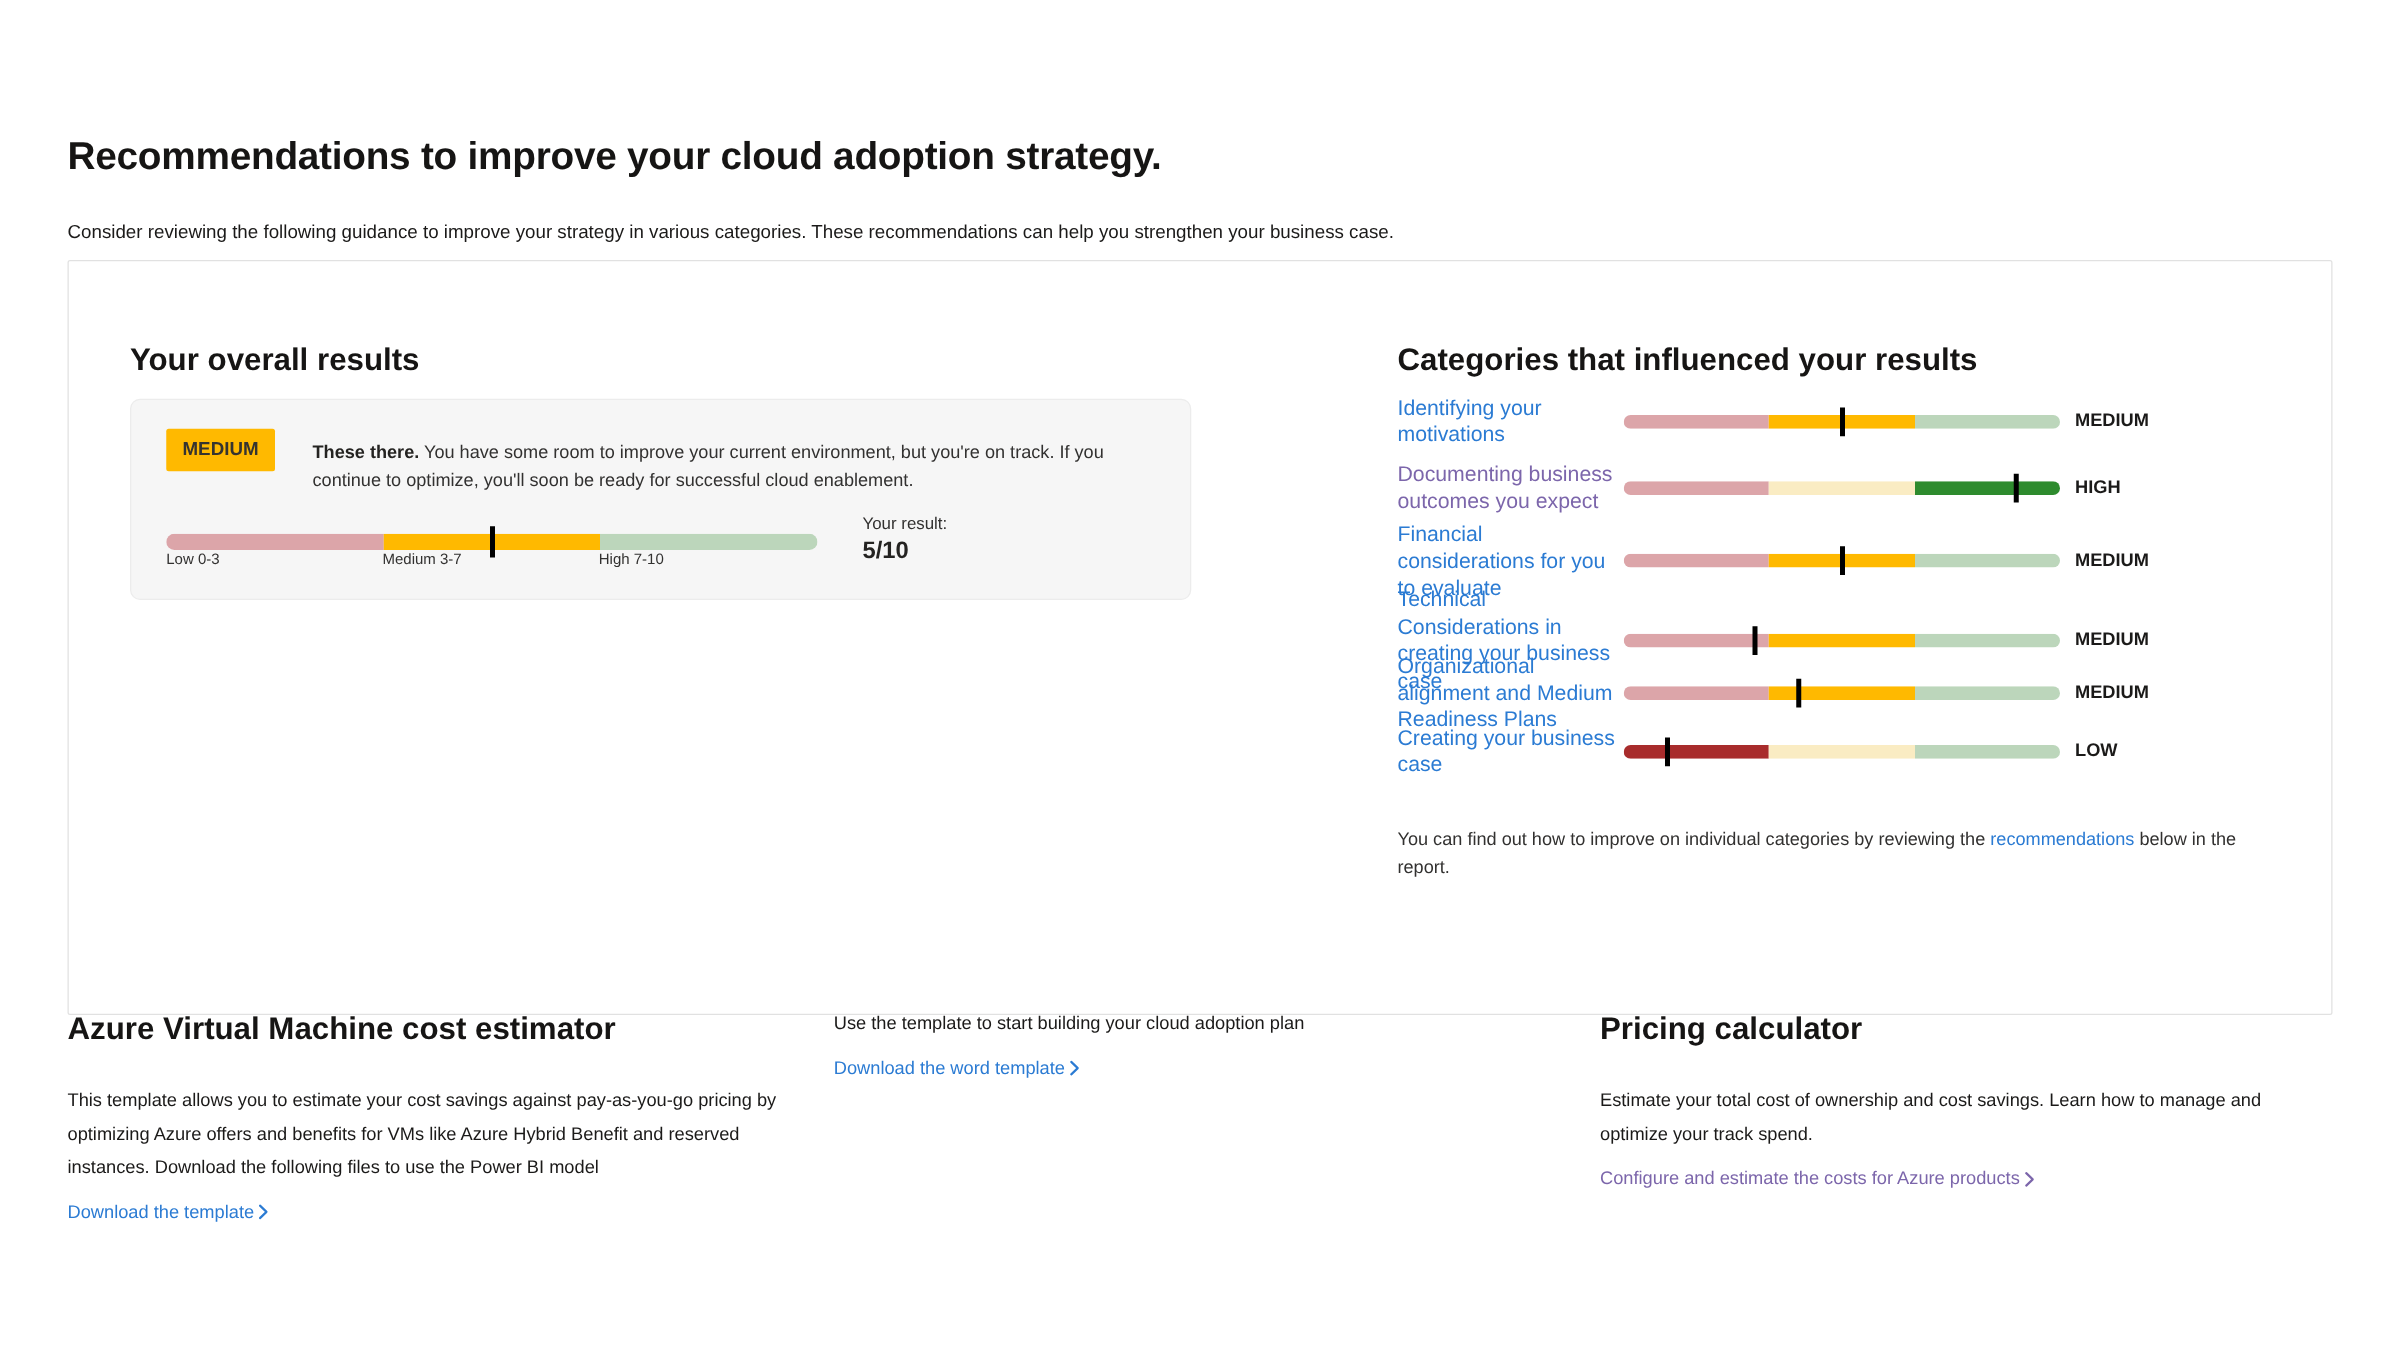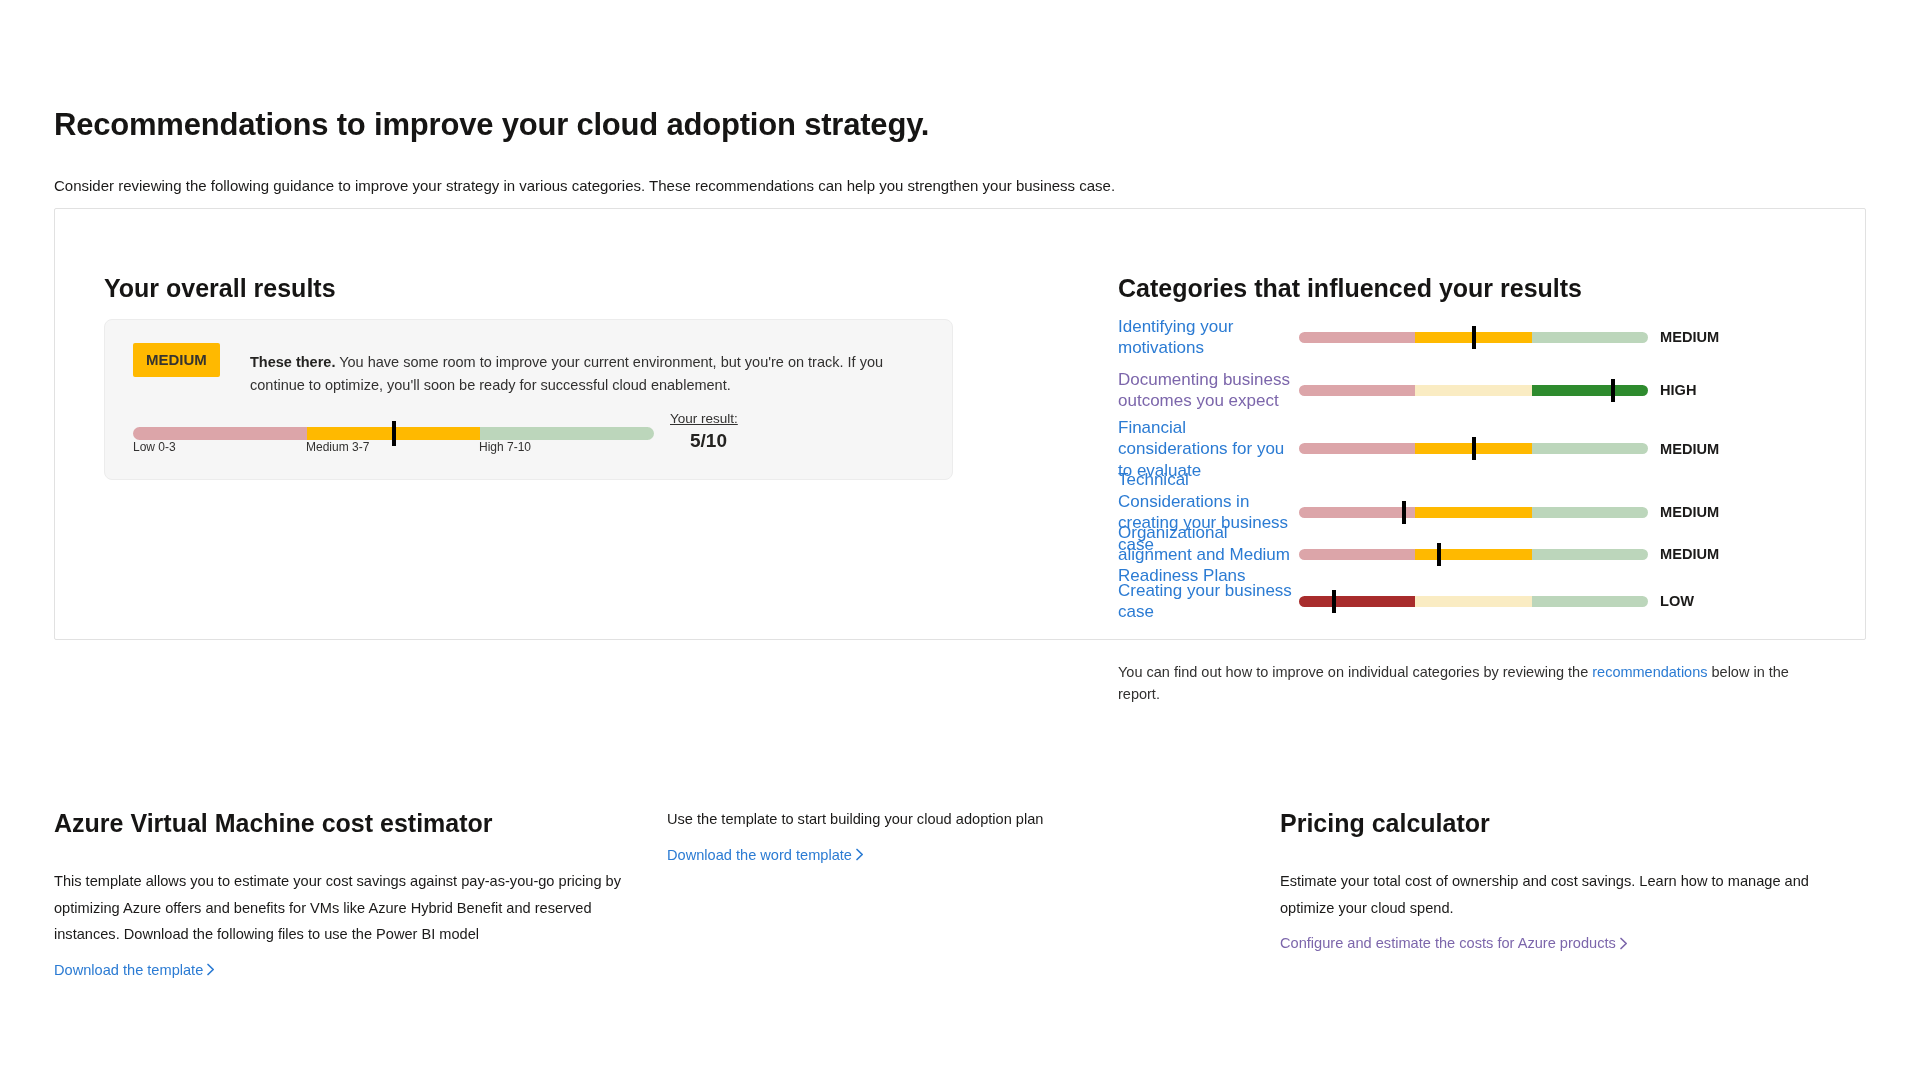--- a/index.html
+++ b/index.html
@@ -21,21 +21,21 @@
     letter-spacing:-0.2px;
     margin-top:11px;
   }
   .page-subtitle {
     left:54px; top:162px; width:1400px;
     font-size:15px; color:#1b1a19;
   }
 
   
   .card {
-    left:54px; top:208px; width:1812px; height:432px;
+    left:54px; top:208px; width:1812px; height:604px;
     background:#ffffff;
     border:1px solid #e1e1e1; border-radius:2px;
   }
   .section-heading {
     position:absolute;
     font-size:25px; font-weight:600; color:#161514; line-height:33px;
   }
   .heading-left  { left:49px;  top:42px; }
   .heading-right { left:1063px; top:42px; }
 
@@ -60,21 +60,21 @@
   .gauge-wrap { position:absolute; left:28px; top:107px; width:521px; height:13px; }
   .gauge {
     width:100%; height:100%; display:flex;
     border-radius:7px; overflow:hidden;
   }
   .gauge .seg { flex:1 1 0; height:100%; }
   .marker {
     position:absolute; top:-6px; width:4px; height:25px;
     background:#000; transform:translateX(-50%);
   }
-  .result-label { position:absolute; left:565px; top:91px;  font-size:13.5px; color:#323130;text-decoration:underline; }
+  .result-label { position:absolute; left:585px; top:91px;  font-size:13.5px; color:#323130; }
   .result-value { position:absolute; left:585px; top:110px; font-size:19px; font-weight:700; color:#242321; }
 
   
   .cat-rows { position:absolute; left:1063px; top:102px; }
   .cat-row {
     display:grid; grid-template-columns:181px 349px auto;
     align-items:center; height:52.8px;
   }
   .cat-label {
     font-size:17px; line-height:21.5px;
@@ -244,21 +244,21 @@
     <a>
       <span>Download the word template</span>
       <svg class="chev" viewBox="0 0 13 13" fill="none" stroke="currentColor" stroke-width="1.7" stroke-linecap="round" stroke-linejoin="round">
           <path d="M4 1.5 L9.2 6.5 L4 11.5"></path>
         </svg>
     </a>
   </section>
 
   <section class="resource abs">
     <h3>Pricing calculator</h3>
-    <p>Estimate your total cost of ownership and cost savings. Learn how to manage and optimize your cloud spend.</p>
+    <p>Estimate your total cost of ownership and cost savings. Learn how to manage and optimize your track spend.</p>
     <a class="visited">
       <span>Configure and estimate the costs for Azure products</span>
       <svg class="chev" viewBox="0 0 13 13" fill="none" stroke="currentColor" stroke-width="1.7" stroke-linecap="round" stroke-linejoin="round">
           <path d="M4 1.5 L9.2 6.5 L4 11.5"></path>
         </svg>
     </a>
   </section>
 </div>
 
 </body></html>

